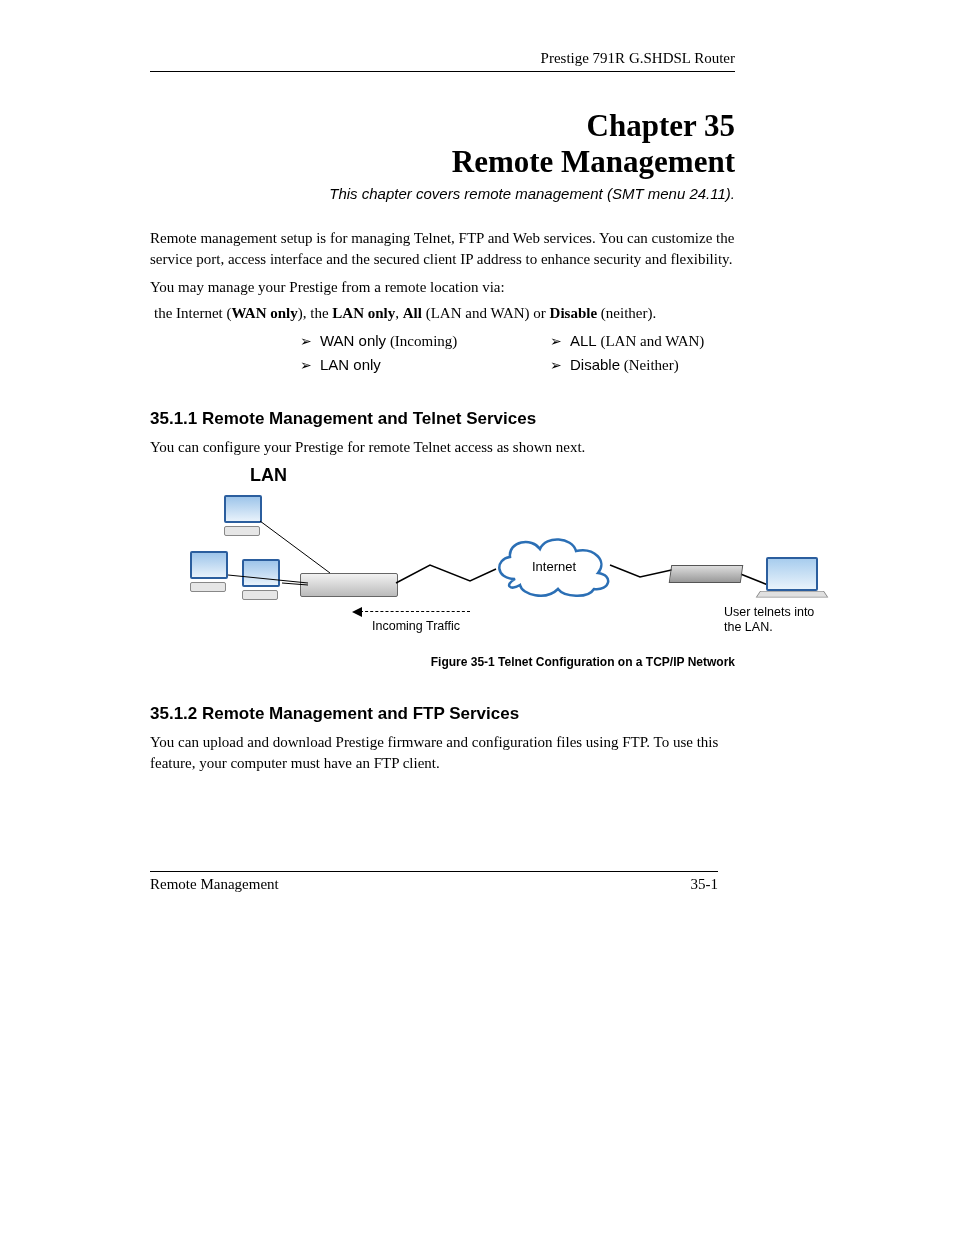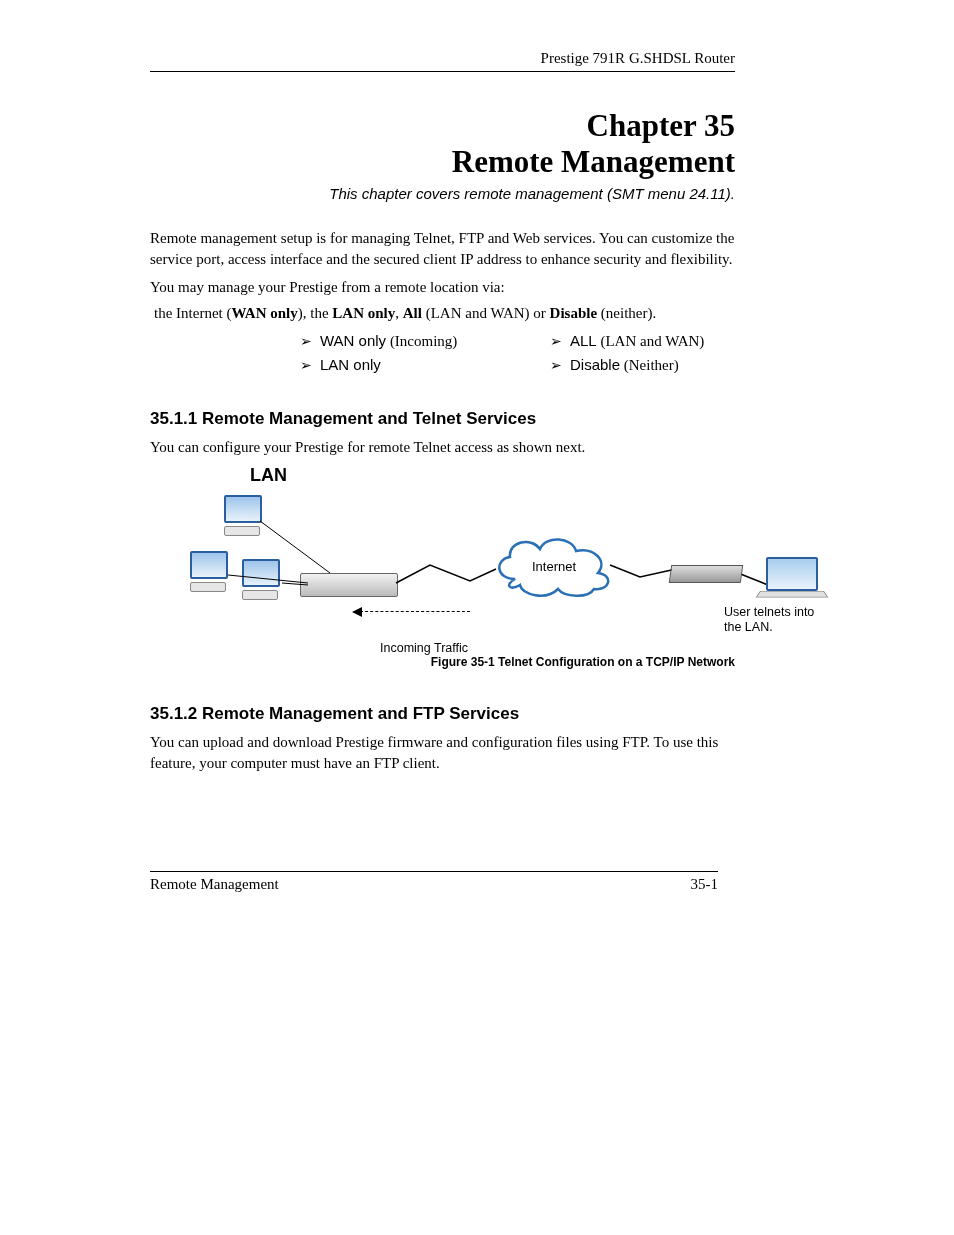--- a/index.html
+++ b/index.html
@@ -288,21 +288,21 @@
       </div>
 
       <div class="modem2" style="left:480px; top:100px;"></div>
 
       <div class="laptop" style="left:568px; top:92px;">
         <div class="screen"></div>
           <div class="base"></div>
       </div>
 
       <div class="dashed-arrow" style="left:170px; top:146px; width:110px;"></div>
-      <div class="small-label" style="left:190px; top:154px;margin-top:22px;">Incoming Traffic</div>
+      <div class="small-label" style="left:182px; top:154px;">Incoming Traffic</div>
 
       <div class="small-label" style="left:534px; top:140px;">User telnets into</div>
       <div class="small-label" style="left:534px; top:155px;">the LAN.</div>
     </div>
     <div class="figure-caption">Figure 35-1 Telnet Configuration on a TCP/IP Network</div>
   </div>
 
   <h3 class="subsection">35.1.2 Remote Management and FTP Services</h3>
   <p class="body">You can upload and download Prestige firmware and configuration files using FTP. To use this feature, your computer must have an FTP client.</p>
 

